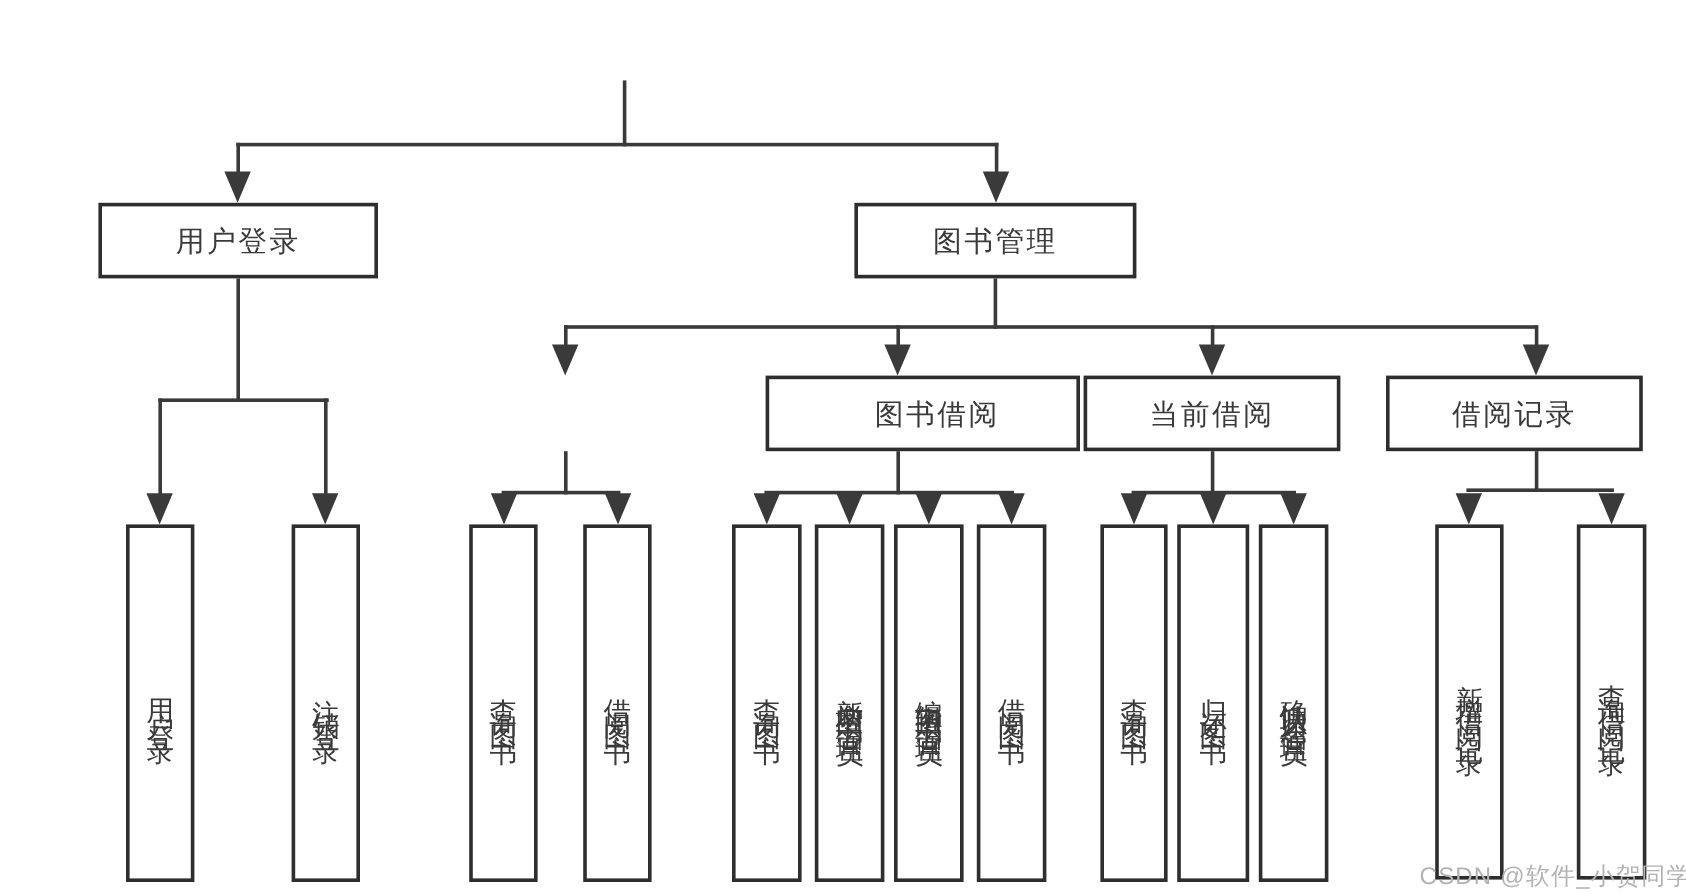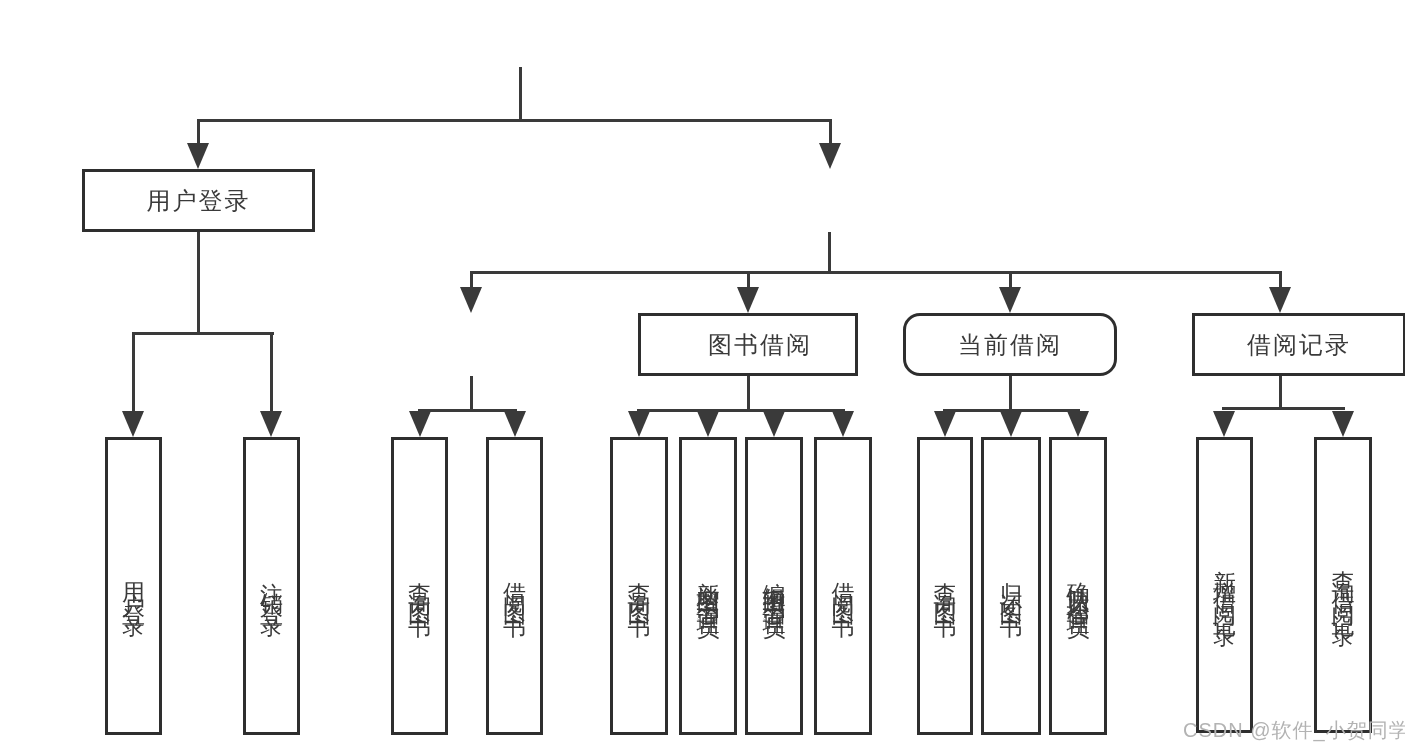--- a/index.html
+++ b/index.html
@@ -47,42 +47,43 @@
 
 
   <div class="vline" style="left:519px;top:67px;height:55px;"></div>
   <div class="hline" style="left:197px;top:119px;width:635px;"></div>
   <div class="vline" style="left:197px;top:119px;height:26px;"></div>
   <div class="ahead" style="left:187px;top:143px;"></div>
   <div class="vline" style="left:829px;top:119px;height:26px;"></div>
   <div class="ahead" style="left:819px;top:143px;"></div>
 
   <div class="hnode" style="left:82px;top:169px;width:233px;height:63px;">用户登录</div>
+  <div class="hnode" style="left:712px;top:169px;width:235px;height:63px;">图书管理</div>
 
   <div class="vline" style="left:197px;top:232px;height:103px;"></div>
   <div class="hline" style="left:132px;top:332px;width:142px;"></div>
   <div class="vline" style="left:132px;top:332px;height:80px;"></div>
   <div class="ahead" style="left:122px;top:411px;"></div>
   <div class="vline" style="left:270px;top:332px;height:80px;"></div>
   <div class="ahead" style="left:260px;top:411px;"></div>
 
   <div class="vline" style="left:828px;top:232px;height:42px;"></div>
   <div class="hline" style="left:470px;top:271px;width:811px;"></div>
   <div class="vline" style="left:470px;top:271px;height:18px;"></div>
   <div class="ahead" style="left:460px;top:287px;"></div>
   <div class="vline" style="left:747px;top:271px;height:18px;"></div>
   <div class="ahead" style="left:737px;top:287px;"></div>
   <div class="vline" style="left:1009px;top:271px;height:18px;"></div>
   <div class="ahead" style="left:999px;top:287px;"></div>
   <div class="vline" style="left:1279px;top:271px;height:18px;"></div>
   <div class="ahead" style="left:1269px;top:287px;"></div>
 
-  <div class="hnode" style="left:638px;top:313px;width:220px;height:63px;padding-left:24px;">图书借阅</div>
-  <div class="hnode" style="left:903px;top:313px;width:214px;height:63px;border-radius:17px;">当前借阅</div>
-  <div class="hnode" style="left:1192px;top:313px;width:214px;height:63px;">借阅记录</div>
+  <div class="hnode" style="left:638px;top:313px;width:262px;height:63px;padding-left:24px;">图书借阅</div>
+  <div class="hnode" style="left:903px;top:313px;width:214px;height:63px;">当前借阅</div>
+  <div class="hnode" style="left:1155px;top:313px;width:214px;height:63px;">借阅记录</div>
 
   <div class="vline" style="left:470px;top:376px;height:36px;"></div>
   <div class="hline" style="left:418px;top:409px;width:99px;"></div>
   <div class="ahead" style="left:409px;top:411px;"></div>
   <div class="ahead" style="left:504px;top:411px;"></div>
 
   <div class="vline" style="left:747px;top:376px;height:36px;"></div>
   <div class="hline" style="left:637px;top:409px;width:208px;"></div>
   <div class="ahead" style="left:628px;top:411px;"></div>
   <div class="ahead" style="left:697px;top:411px;"></div>

